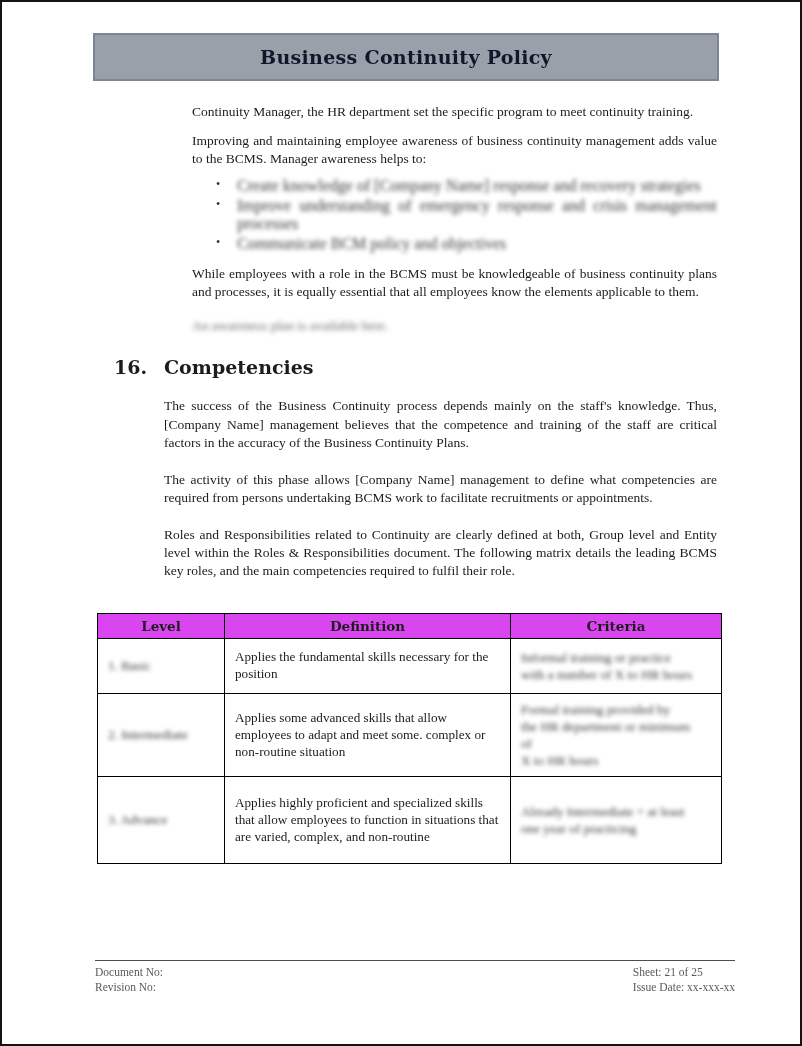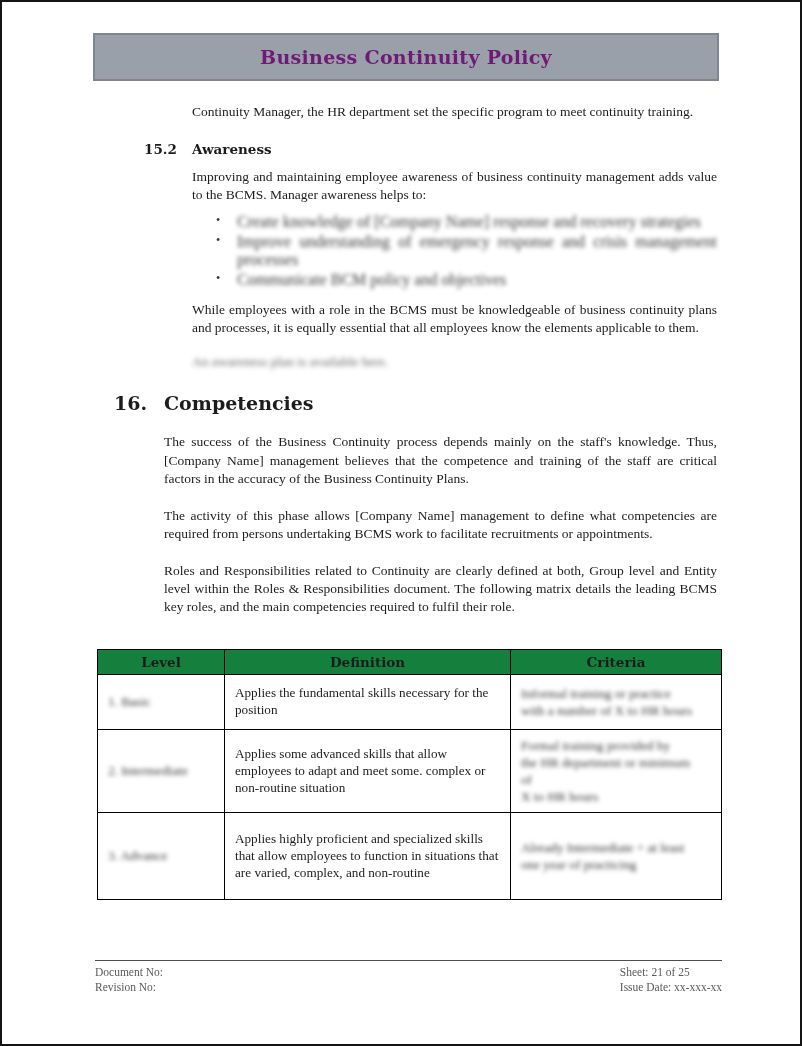--- a/index.html
+++ b/index.html
@@ -9,21 +9,21 @@
     font-family:"Liberation Serif", serif; color:#1c1c1c;
   }
   
   .banner {
     margin:31px 81px 0 91px; height:44px;
     background:#99a0aa; border:2px solid #7e8692;
     display:flex; align-items:center; justify-content:center;
   }
   .banner .title {
     font-family:"DejaVu Serif", serif; font-weight:bold;
-    font-size:19px; color:#701a75; letter-spacing:0.3px;
+    font-size:19px; color:#0f172a; letter-spacing:0.3px;
   }
   
   .body { font-size:13.5px; line-height:1.34; text-align:justify; margin:0; }
   .m1 { margin-left:190px; margin-right:83px; }  
   .m2 { margin-left:162px; margin-right:83px; }  
   .mt-intro { margin-top:22px; }
   
   .h2 { margin:20px 83px 0 142px; font-family:"DejaVu Serif", serif;
         font-weight:bold; font-size:13.5px; }
   .h2 .num { display:inline-block; width:48px; }
@@ -39,56 +39,53 @@
   .bullets .dot { width:21px; flex:0 0 21px; font-size:12px; color:#333; }
   .bullets .btext { flex:1; text-align:justify; }
   
   .blurred { filter:blur(2px); color:#3a3a3a; }
   .note-blur { filter:blur(2.8px); color:#666; }
   .note { margin-top:16px; font-size:13.5px; }
   
   .ctable { width:624px; margin:33px 0 0 95px; border-collapse:collapse;
             font-size:13.2px; table-layout:fixed; }
   .ctable th {
-    background:#15803d; border:1px solid #000; padding:4px 6px;
+    background:#d946ef; border:1px solid #000; padding:4px 6px;
     font-weight:bold; font-size:13.5px; text-align:center;
     font-family:"DejaVu Serif", serif;
   }
   .ctable td { border:1px solid #000; padding:5px 10px; vertical-align:middle;margin-left:8px; }
   .col-level { width:127px; }
   .col-def   { width:286px; }
   .col-crit  { width:211px; }
   .ctable tr.r1 td { height:44px; }
   .ctable tr.r2 td { height:72px; }
   .ctable tr.r3 td { height:76px; }
   .ctable td.def { text-align:left; line-height:1.28; }
   .ctable td.crit { white-space:pre-line; line-height:1.3; }
   
   .footer {
-    position:absolute; left:93px; right:78px; bottom:49px;
+    position:absolute; left:93px; right:65px; bottom:49px;
     border-top:1px solid #4d4d4d; padding-top:4px;
     display:flex; justify-content:space-between;
     font-size:11.5px; line-height:1.32; color:#595959;
   }
   .footer .right { }
 </style>
 </head>
 <body>
 
 <div class="doc">
 
   <div class="banner">
     <span class="title">Business Continuity Policy</span>
   </div>
 
   <p class="body m1 mt-intro">Continuity Manager, the HR department set the specific program to meet continuity training.</p>
 
-  <div class="h2">
-    <span class="num">15.2</span><span>Awareness</span>
-  </div>
 
   <p class="body m1 mt-para">Improving and maintaining employee awareness of business continuity management adds value to the BCMS. Manager awareness helps to:</p>
 
   <ul class="bullets">
     <li>
       <span class="dot">•</span>
       <span class="btext blurred">Create knowledge of [Company Name] response and recovery strategies</span>
     </li>
     <li>
       <span class="dot">•</span>

